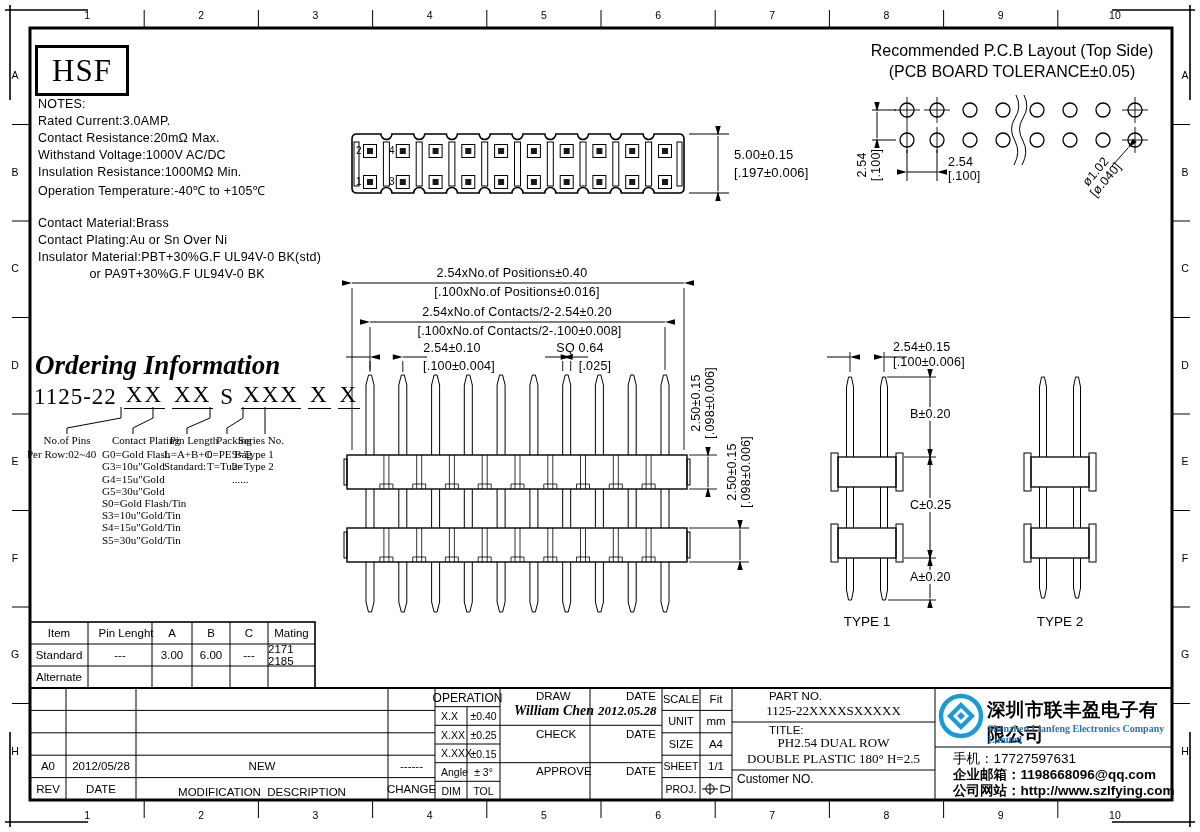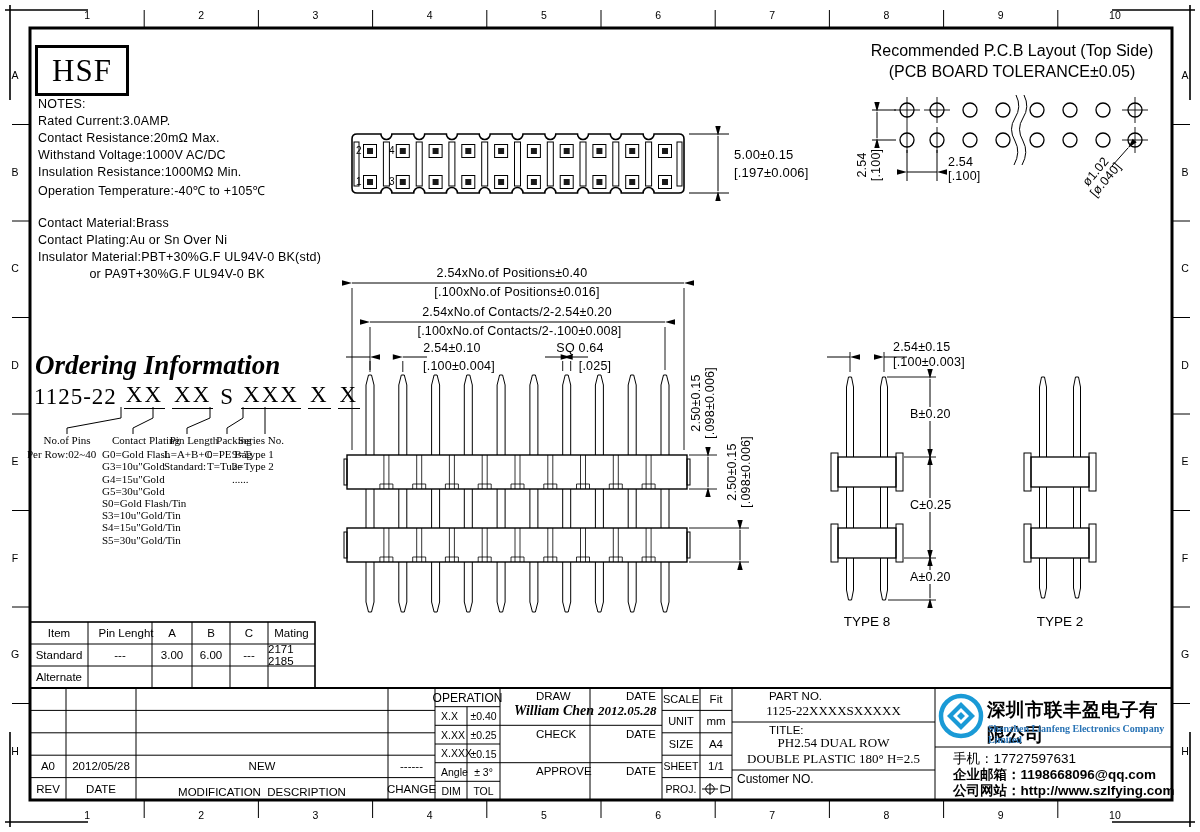--- a/index.html
+++ b/index.html
@@ -408,25 +408,25 @@
   <div class="abs ctr dim" style="left:412px;top:341px;width:80px">2.54±0.10</div>
   <div class="abs ctr dim" style="left:409px;top:359px;width:100px">[.100±0.004]</div>
   <div class="abs ctr dim" style="left:543px;top:341px;width:74px">SQ 0.64</div>
   <div class="abs ctr dim" style="left:560px;top:359px;width:70px">[.025]</div>
   <div class="abs ctr dim ml rot90" style="left:655px;top:389px;width:96px;line-height:14px">2.50±0.15
 [.098±0.006]</div>
   <div class="abs ctr dim ml rot90" style="left:691px;top:458px;width:96px;line-height:14px">2.50±0.15
 [.098±0.006]</div>
 
   <div class="abs dim ml" style="left:893px;top:340px;line-height:15px">2.54±0.15
-[.100±0.003]</div>
+[.100±0.006]</div>
   <div class="abs dim whitebg" style="left:908px;top:407px">B±0.20</div>
   <div class="abs dim whitebg" style="left:908px;top:498px">C±0.25</div>
   <div class="abs dim whitebg" style="left:908px;top:570px">A±0.20</div>
-  <div class="abs ctr" style="left:829px;top:614px;width:76px;font-size:13.5px">TYPE 8</div>
+  <div class="abs ctr" style="left:829px;top:614px;width:76px;font-size:13.5px">TYPE 1</div>
   <div class="abs ctr" style="left:1022px;top:614px;width:76px;font-size:13.5px">TYPE 2</div>
 
   <div class="abs ord-title" style="left:35px;top:350px">Ordering Information</div>
   <div class="abs pn-row" style="left:34px;top:383px">
     <span class="pn-seg">1125-22</span>
     <span class="pn-seg pn-u">XX</span>
     <span class="pn-seg pn-u">XX</span>
     <span class="pn-seg">S</span>
     <span class="pn-seg pn-u">XXX</span>
     <span class="pn-seg pn-u">X</span>

